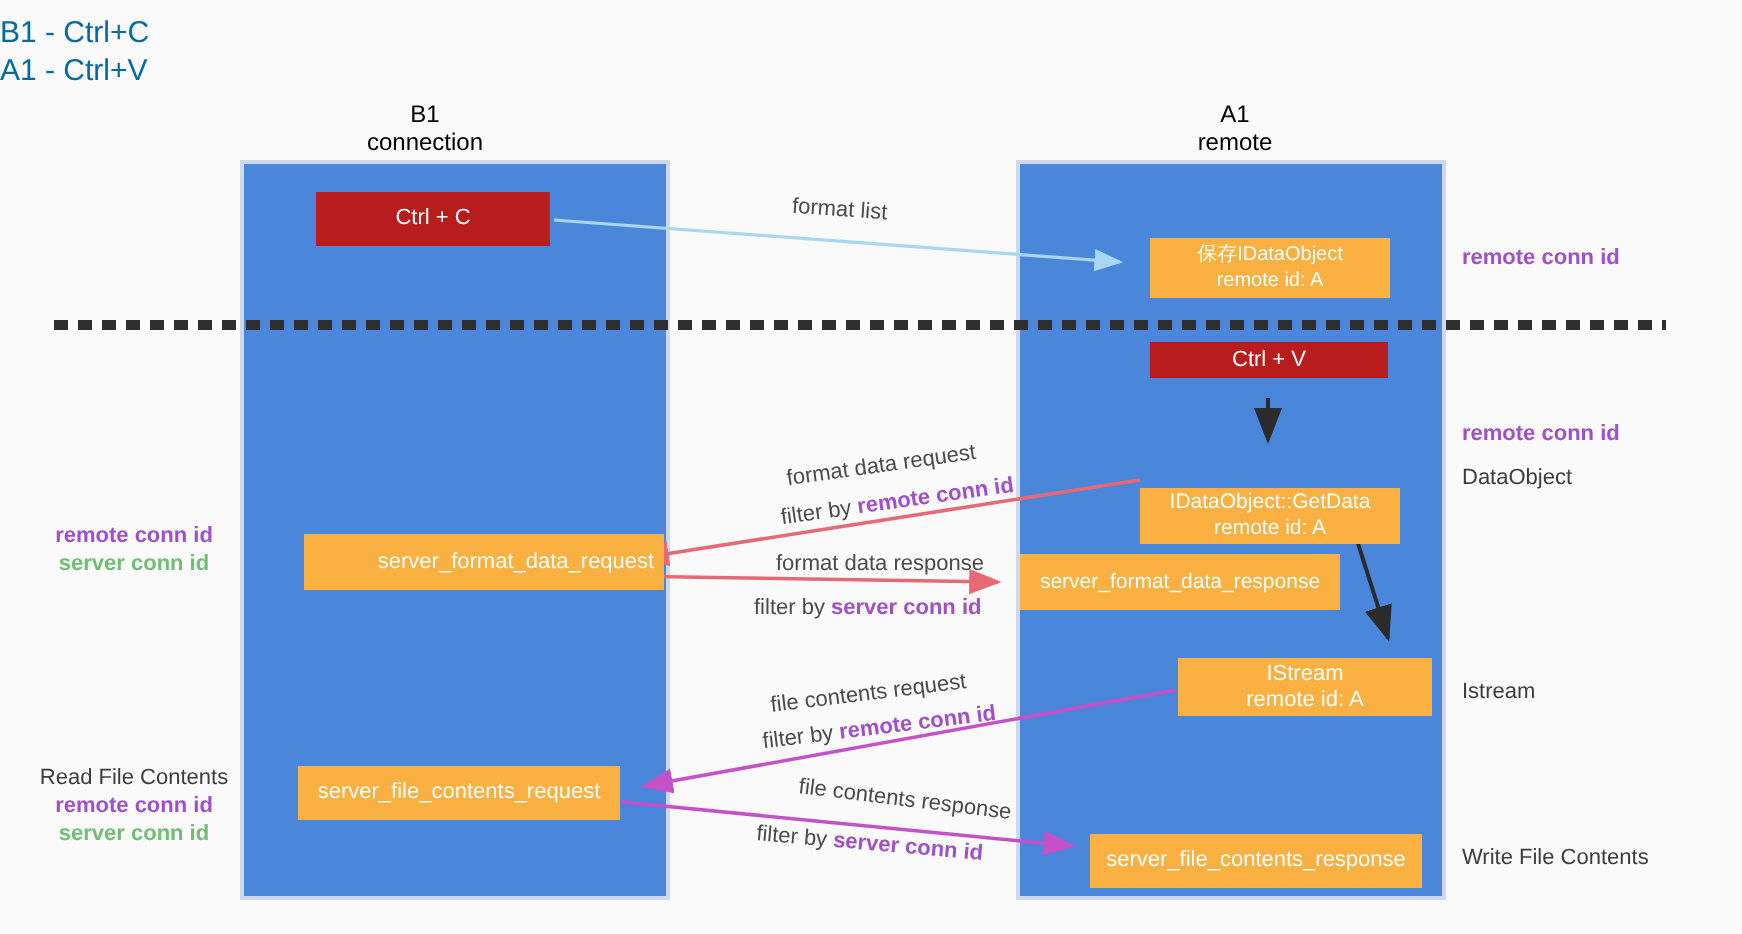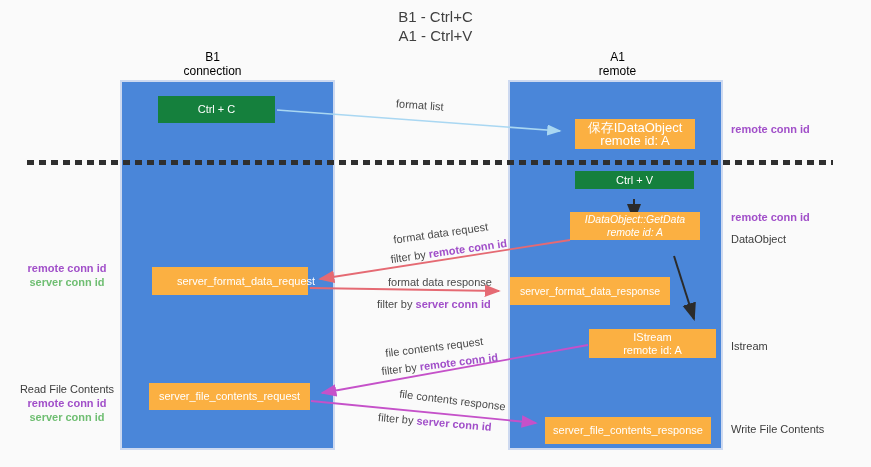--- a/index.html
+++ b/index.html
@@ -1,43 +1,43 @@
 <!DOCTYPE html>
 <html><head>
 <meta charset="utf-8">
 <style>
   * { margin:0; padding:0; box-sizing:border-box; }
   body { background:#fafafa; font-family:"Liberation Sans", sans-serif; }
   .canvas { position:relative; width:871px; height:467px; background:#fafafa; overflow:hidden; }
 
-  .title { position:absolute; left:0; right:0; top:7px; text-align:center; color:#404040;
+  .title { position:absolute; left:0; right:0; top:7px; color:#0369a1;
            font-size:15px; line-height:19px; }
 
   .lane-hdr { position:absolute; width:145px; text-align:center; font-size:12px; line-height:14px; color:#000000; }
   #hdr-b1 { left:140px; top:50px; }
   #hdr-a1 { left:545px; top:50px; }
 
   .lane { position:absolute; top:80px; width:215px; height:370px; background:#4a86d9; border:2px solid #cdd9f0; }
   #lane-b1 { left:120px; }
   #lane-a1 { left:508px; }
 
   .divider { position:absolute; left:27px; top:160px; width:806px; height:5px;
              background:repeating-linear-gradient(90deg,#2f2f2f 0 7px,transparent 7px 12px); }
 
   svg.arrows { position:absolute; left:0; top:0; pointer-events:none; }
 
   .node { position:absolute; display:flex; flex-direction:column; align-items:center; justify-content:center;
           color:#fff; font-size:11px; line-height:13px; text-align:center; }
-  .green  { background:#15803d; }
+  .green  { background:#b91c1c; }
   .orange { background:#fbb042; }
   #ctrl-c          { left:158px; top:96px;  width:117px; height:27px; }
-  #save-idataobject{ left:575px; top:119px; width:120px; height:30px; font-size:13px; }
+  #save-idataobject{ left:575px; top:119px; width:120px; height:30px; font-size:10px; }
   #ctrl-v          { left:575px; top:171px; width:119px; height:18px; }
-  #getdata         { left:570px; top:212px; width:130px; height:28px; font-size:10.5px;font-style:italic; }
-  #format-request  { left:152px; top:267px; width:156px; height:28px;padding-left:32px; }
+  #getdata         { left:570px; top:244px; width:130px; height:28px; font-size:10.5px; }
+  #format-request  { left:152px; top:267px; width:180px; height:28px;padding-left:32px; }
   #format-response { left:510px; top:277px; width:160px; height:28px; font-size:10.5px; }
   #istream-node    { left:589px; top:329px; width:127px; height:29px; }
   #file-request    { left:149px; top:383px; width:161px; height:27px; }
   #file-response   { left:545px; top:417px; width:166px; height:27px; font-size:11px; }
 
   .elabel { position:absolute; font-size:11px; color:#4a4a4a; white-space:nowrap; }
   .purple { color:#a14fc9; font-weight:bold; }
   .greent { color:#6fbe72; font-weight:bold; }
   #lbl-format-list { left:396px; top:99px;  transform:rotate(4deg); }
   #lbl-fdr     { left:393px; top:227px; transform:rotate(-8deg); }

